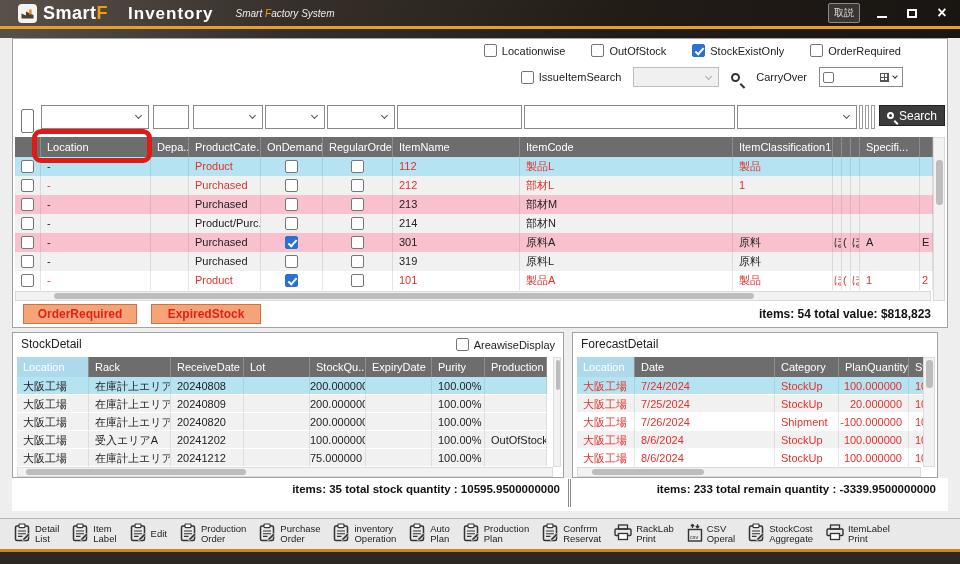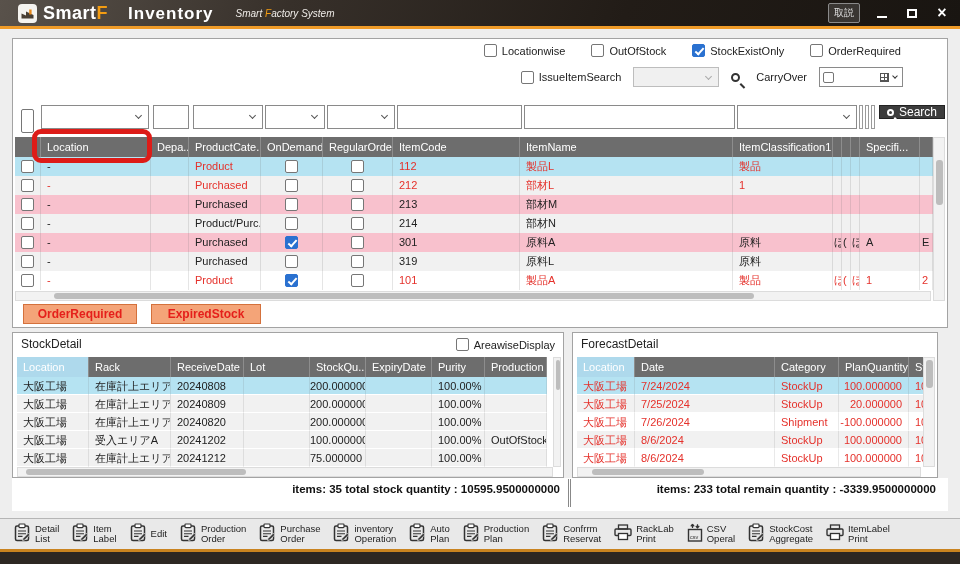--- a/index.html
+++ b/index.html
@@ -1,21 +1,21 @@
 <!DOCTYPE html>
 <html><head>
 <meta charset="utf-8">
 <style>
   * { margin:0; padding:0; box-sizing:border-box; }
   html,body { width:960px; height:564px; }
   body { font-family:"Liberation Sans","DejaVu Sans",sans-serif; background:#eeeeee; position:relative; overflow:hidden; }
   #app { position:absolute; inset:0; width:960px; height:564px; background:#eeeeee; }
 
   
-  .titlebar { position:absolute; left:0; top:0; width:960px; height:26px;
+  .titlebar { position:absolute; left:0; top:0; width:960px; height:38px;
     background:linear-gradient(110deg,#59524b 0%,#37302a 30%,#221c17 65%,#191511 100%); }
   .titlebar-accent { position:absolute; left:0; top:26px; width:960px; height:3px; background:#ef9b28; }
   .brand { position:absolute; left:18px; top:3px; display:flex; align-items:center; gap:6px; }
   .logo-box { width:19px; height:19px; background:#f5f3ef; border-radius:4px; display:flex; align-items:center; justify-content:center; }
   .brand-name { font-size:18px; font-weight:bold; color:#fff; letter-spacing:0.5px; }
   .brand-name .orange { color:#f39c12; }
   .app-name { font-size:17px; font-weight:bold; color:#fff; margin-left:14px; letter-spacing:1px; }
   .slogan { font-size:10px; font-style:italic; color:#efece8; margin-left:16px; }
   .slogan .orange { color:#f39c12; }
   .win-controls { position:absolute; right:10px; top:3px; display:flex; align-items:center; gap:14px; }
@@ -53,21 +53,21 @@
   .filter-row2 { position:absolute; top:27px; right:44px; display:flex; gap:12px; align-items:center; height:22px; }
   .carryover-ctl { width:84px; height:20px; border:1px solid #8a8a8a; background:#fff; display:flex; align-items:center; padding:0 3px; }
   .grid-ico { width:9px; height:9px; margin-left:auto; border:1px solid #555;
     background:linear-gradient(#555,#555) 3px 0/1px 100% no-repeat, linear-gradient(#555,#555) 6px 0/1px 100% no-repeat,
                linear-gradient(#555,#555) 0 3px/100% 1px no-repeat, linear-gradient(#555,#555) 0 6px/100% 1px no-repeat; }
   .carryover-ctl .caret2 { width:4px; height:4px; border:solid #333; border-width:0 1.5px 1.5px 0; transform:rotate(45deg); margin:0 2px 2px 4px; }
 
   
   .fctl { position:absolute; top:66px; height:24px; }
   
-  .search-btn { position:absolute; left:866px; top:66px; width:66px; height:14px; background:#3c3c3c; border:1px solid #222;
+  .search-btn { position:absolute; left:866px; top:66px; width:66px; height:21px; background:#3c3c3c; border:1px solid #222;
     color:#fff; font-size:12px; display:flex; align-items:center; justify-content:center; gap:5px; cursor:pointer; }
 
   
   :root { --mcols: 26px 110px 38px 72px 62px 70px 127px 213px 100px 9px 9px 9px 60px 13px; }
   .mtable { position:absolute; left:2px; top:98px; width:918px; }
   .mhead, .trow { display:grid; grid-template-columns:var(--mcols); }
   .mhead { height:20px; background:#6d6d6d; }
   .mhead .hc { color:#fff; font-size:11px; line-height:20px; padding-left:6px; border-right:1px solid #8d8d8d; overflow:hidden; white-space:nowrap; }
   .mbody { height:133px; overflow:hidden; }
   .trow { height:19px; background:#fff; }
@@ -217,22 +217,22 @@
       </span>
 
     <div class="mtable">
       <div class="mhead">
         <div class="hc"></div>
         <div class="hc">Location</div>
         <div class="hc">Depa...</div>
         <div class="hc">ProductCate...</div>
         <div class="hc">OnDemand...</div>
         <div class="hc">RegularOrder</div>
+        <div class="hc">ItemName</div>
         <div class="hc">ItemCode</div>
-        <div class="hc">ItemName</div>
         <div class="hc">ItemClassification1</div>
         <div class="hc"></div>
         <div class="hc"></div>
         <div class="hc"></div>
         <div class="hc">Specifi...</div>
         <div class="hc"></div>
       </div>
       <div class="mbody">
 
       <div class="trow bg-cyan red">
@@ -393,20 +393,21 @@
     </div>
     <div class="vscroll" style="left:920px; top:98px; height:164px;">
         <div class="vthumb" style="top:22px; height:45px;"></div>
       </div>
     <div class="hscroll" style="left:2px; top:252px; width:916px;">
         <div class="hthumb" style="left:38px; width:700px;"></div>
       </div>
 
     <span class="alert-btn" style="left:10px; width:114px;">OrderRequired</span>
     <span class="alert-btn" style="left:138px; width:110px;">ExpiredStock</span>
+    <span class="summary" id="summary-top">items: 54 total value: $818,823</span>
   </div>
 
   <div class="annotation"></div>
 
   <div class="panel" id="stock-panel">
     <span class="dt-title">StockDetail</span>
     <span class="cb-item dt-areawise">
         <span class="cb"></span>
         <span class="cb-label">AreawiseDisplay</span>
       </span>

